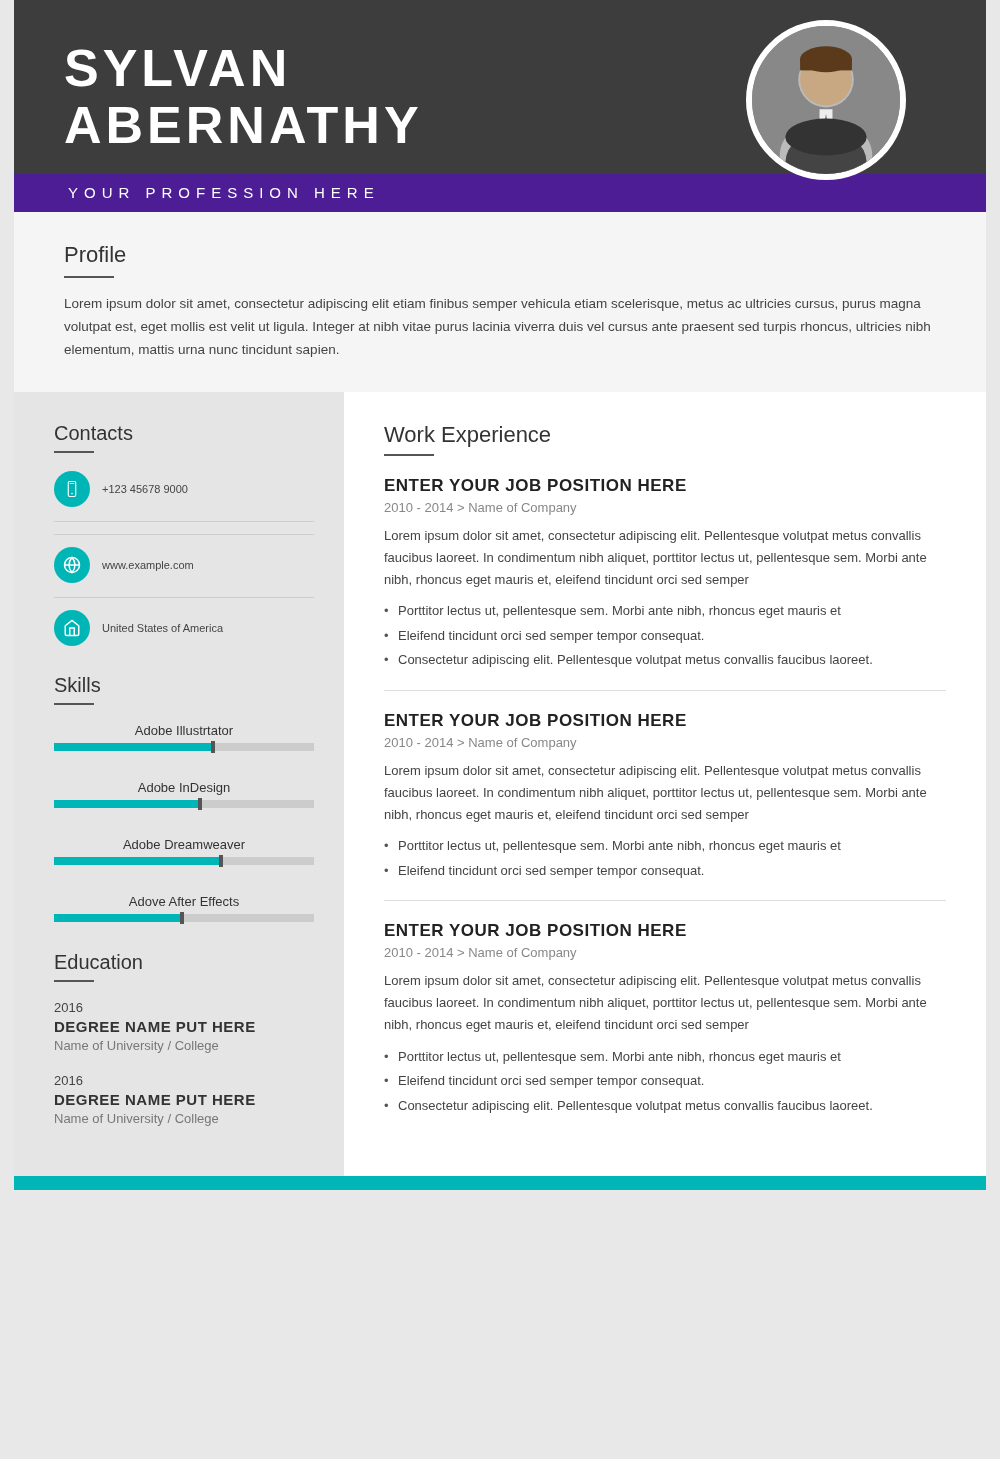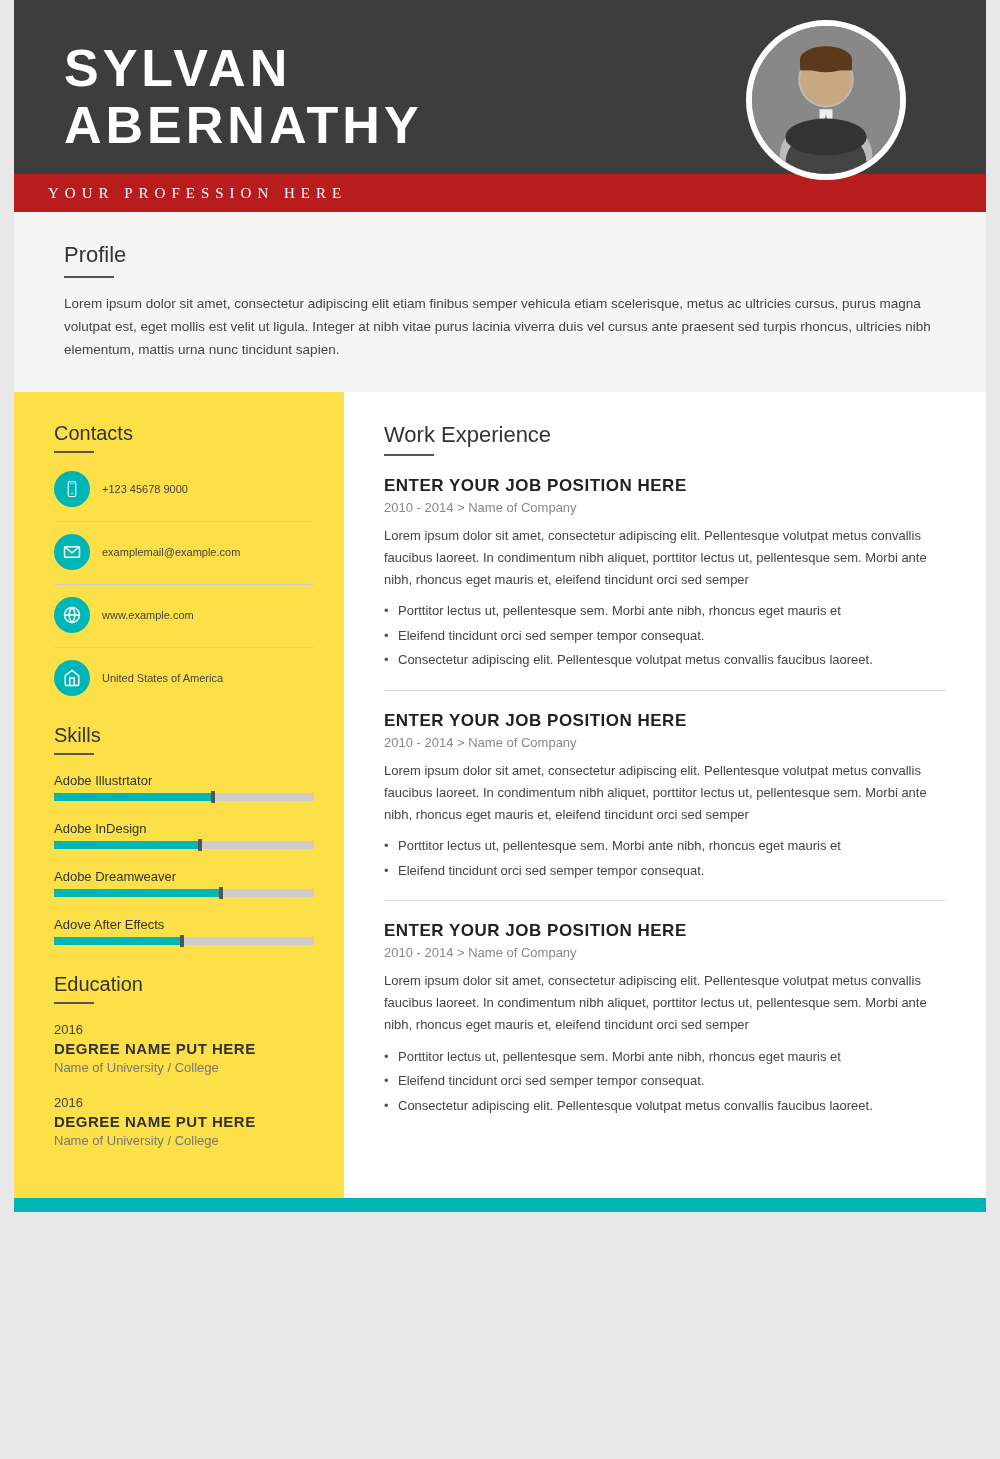--- a/index.html
+++ b/index.html
@@ -42,25 +42,24 @@
       border-radius: 50%;
       border: 6px solid #fff;
       background: #888;
       overflow: hidden;
       display: flex;
       align-items: center;
       justify-content: center;
     }
     
     .profession-bar {
-      background: #b91c1c;
+      background: #4c1d95;
       margin: 0 -50px;
-      padding: 10px 34px;
+      padding: 10px 54px;
       margin-top: 20px;
-      font-family: Liberation Serif, serif;
     }
     .profession-bar span {
       color: #fff;
       font-size: 15px;
       letter-spacing: 6px;
       text-transform: uppercase;
       font-weight: 400;
     }
 
     
@@ -88,21 +87,21 @@
     }
 
     
     .two-col {
       display: flex;
       background: #fff;
     }
     .left-col {
       width: 330px;
       min-width: 330px;
-      background: #fde047;
+      background: #e5e5e5;
       padding: 30px 30px 30px 40px;
     }
     .right-col {
       flex: 1;
       padding: 30px 40px 30px 40px;
       background: #fff;
     }
 
     
     .section-title {
@@ -143,21 +142,22 @@
     }
     .contact-divider {
       width: 100%;
       height: 1px;
       background: #ccc;
       margin: 6px 0 12px 0;
     }
 
     
     .skill-item {
-      margin-bottom: 20px;
+      margin-bottom: 29px;
+      text-align: center;
     }
     .skill-name {
       font-size: 13px;
       color: #333;
       margin-bottom: 5px;
     }
     .skill-bar-bg {
       width: 100%;
       height: 8px;
       background: #ccc;
@@ -319,29 +319,20 @@
             <svg width="18" height="18" viewBox="0 0 24 24" fill="white">
               <rect x="7" y="2" width="10" height="20" rx="2" ry="2" stroke="white" stroke-width="1.5" fill="none"></rect>
               <circle cx="12" cy="18" r="1" fill="white"></circle>
               <rect x="9" y="4" width="6" height="1" rx="0.5" fill="white"></rect>
             </svg>
           </div>
           <span class="contact-text">+123 45678 9000</span>
         </div>
         <div class="contact-divider"></div>
 
-        <div class="contact-item">
-          <div class="contact-icon">
-            <svg width="18" height="18" viewBox="0 0 24 24" fill="none" stroke="white" stroke-width="2">
-              <rect x="2" y="5" width="20" height="14" rx="2"></rect>
-              <polyline points="2,5 12,13 22,5"></polyline>
-            </svg>
-          </div>
-          <span class="contact-text">examplemail@example.com</span>
-        </div>
         <div class="contact-divider"></div>
 
         <div class="contact-item">
           <div class="contact-icon">
             <svg width="18" height="18" viewBox="0 0 24 24" fill="none" stroke="white" stroke-width="2">
               <circle cx="12" cy="12" r="10"></circle>
               <line x1="2" y1="12" x2="22" y2="12"></line>
               <path d="M12 2a15.3 15.3 0 0 1 4 10 15.3 15.3 0 0 1-4 10 15.3 15.3 0 0 1-4-10 15.3 15.3 0 0 1 4-10z"></path>
             </svg>
           </div>

